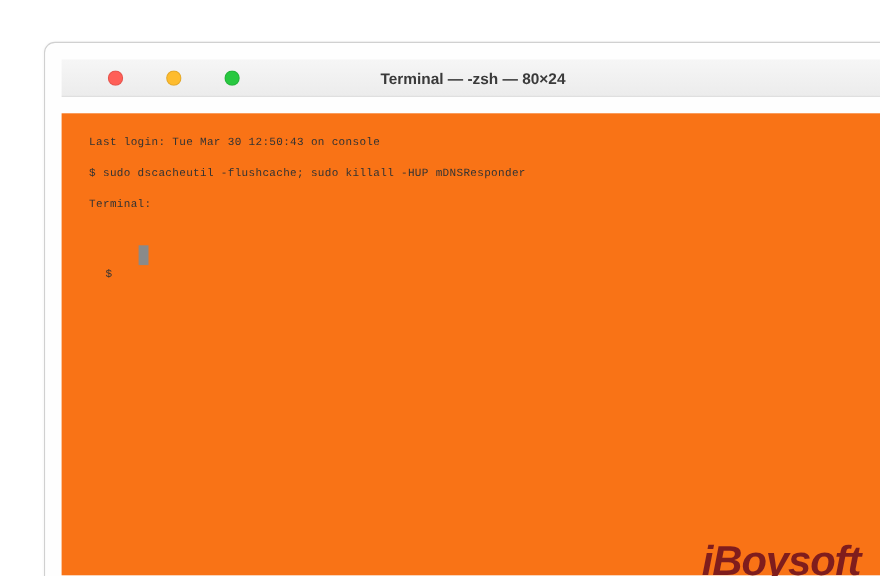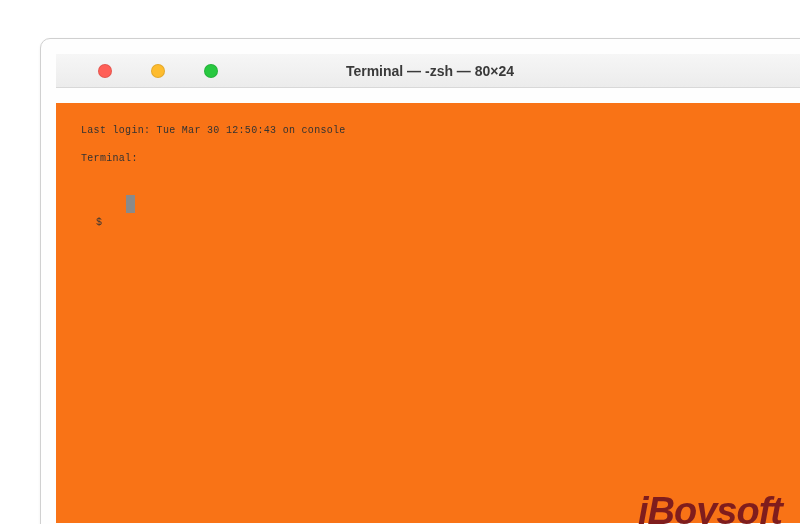--- a/index.html
+++ b/index.html
@@ -105,20 +105,21 @@
   <div class="title-bar">
     <div class="traffic-lights">
       <div class="light red"></div>
       <div class="light yellow"></div>
       <div class="light green"></div>
     </div>
     <div class="window-title">Terminal — -zsh — 80×24</div>
   </div>
   <div class="terminal-body">
     <div class="terminal-line">Last login: Tue Mar 30 12:50:43 on console</div>
+    <div class="terminal-line">$ sudo dscacheutil -flushcache; sudo killall -HUP mDNSResponder</div>
     <div class="terminal-line">Terminal:</div>
     <div class="terminal-line"><span>$ </span><span class="cursor"></span></div>
   </div>
 </div>
 
 <div class="watermark">
   <span>iBoysoft</span>
 </div>
 
 <div class="source-label">wsxdn.com</div>

